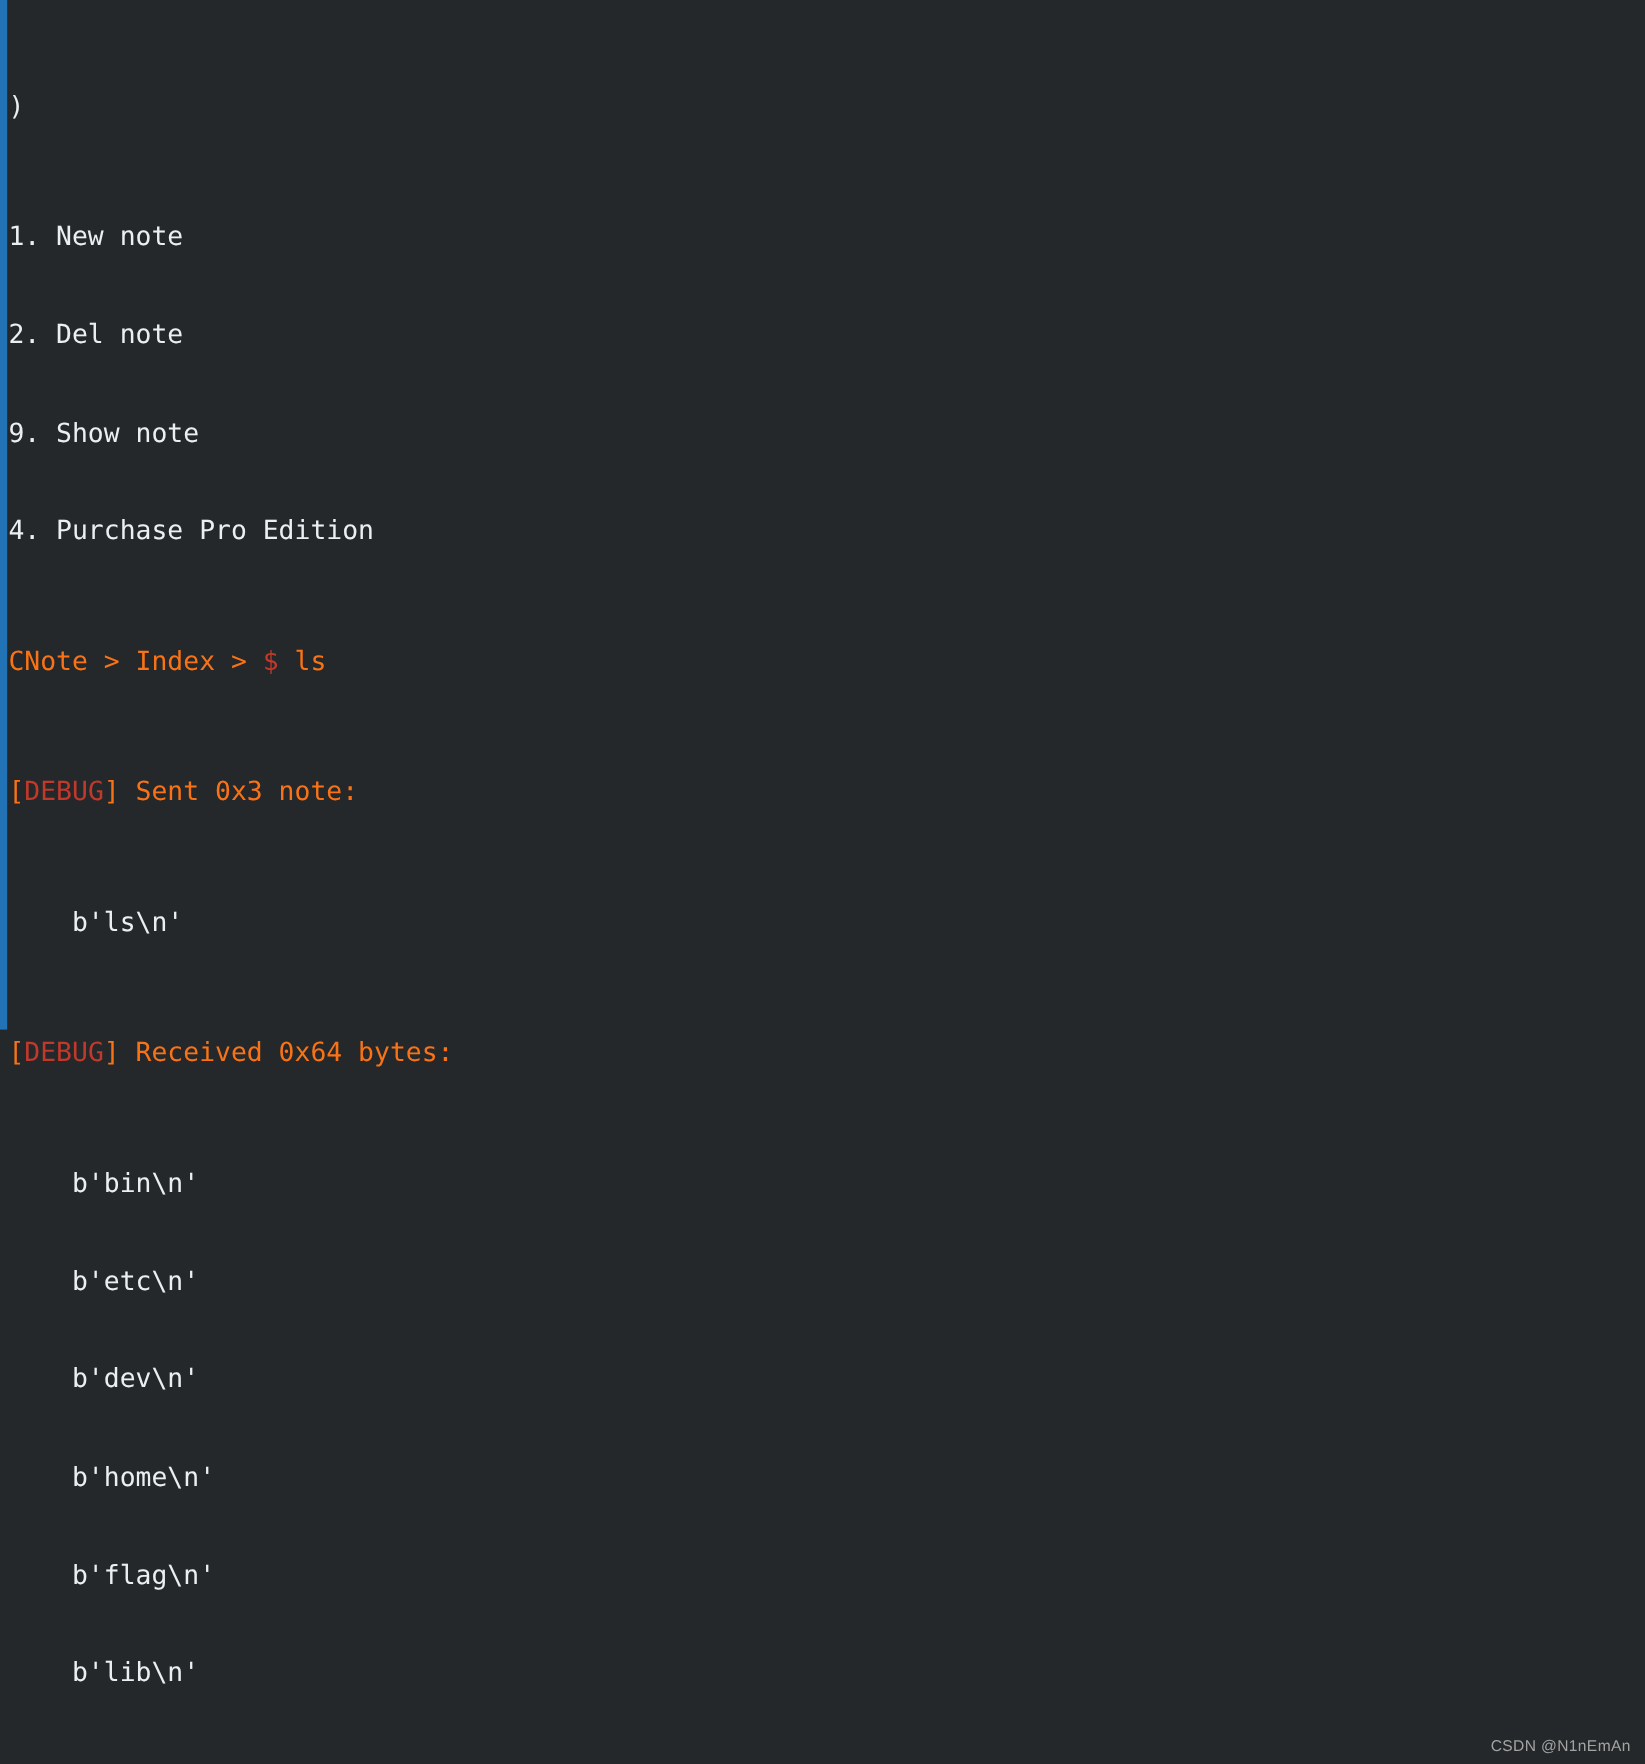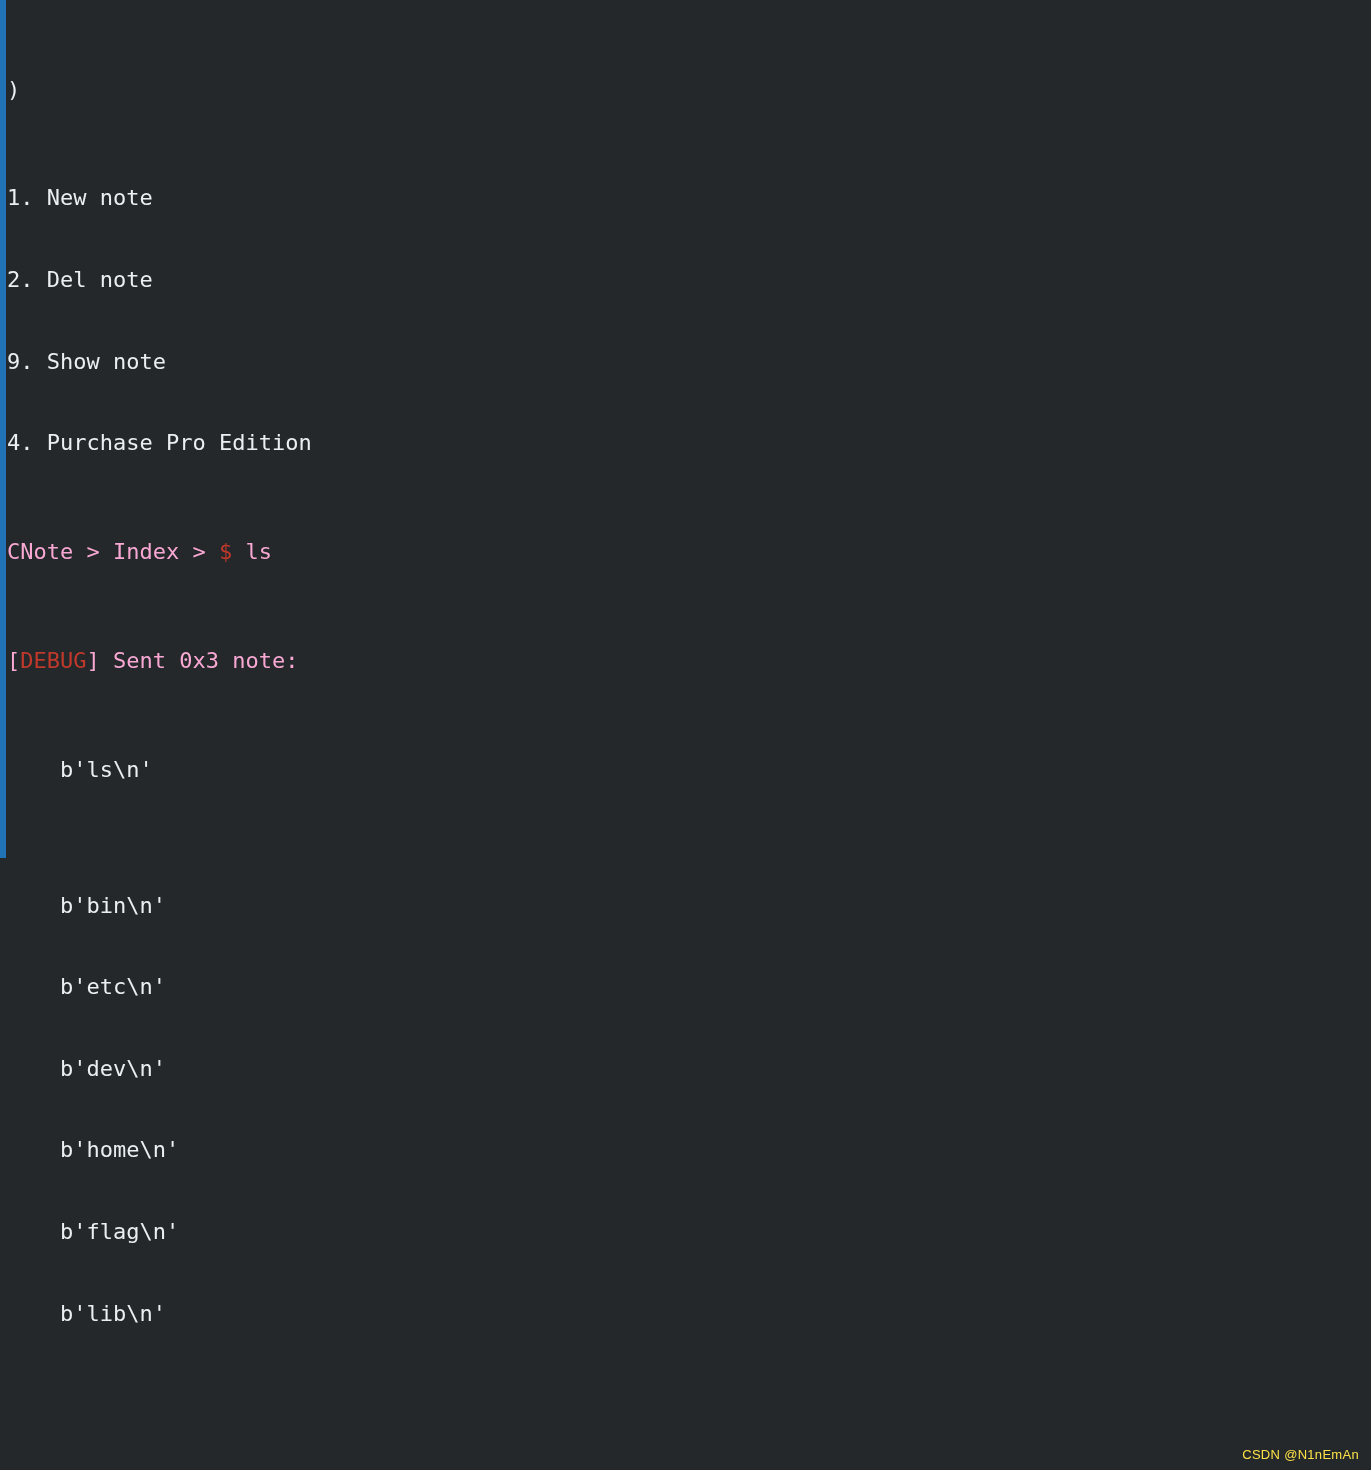--- a/index.html
+++ b/index.html
@@ -48,29 +48,29 @@
     margin-top: -6px;
   }
 
   .line {
     height: 27.2px;
     white-space: pre;
     color: #eceff1;
   }
 
   .red   { color: #c0392b; }
-  .white { color: #f9a8d4; }
+  .white { color: #f97316; }
 
   #watermark {
     position: absolute;
     right: 12px;
     bottom: 8px;
     font-family: "Liberation Sans", sans-serif;
     font-size: 13px;
-    color: #fde047;
+    color: #a3a3a3;
     letter-spacing: 0.3px;
   }
 </style>
 </head>
 <body>
 
 <div id="terminal">
 
   <div id="gutter-bar"></div>
 
@@ -82,20 +82,21 @@
     <div class="line">2. Del note</div>
     <div class="line">9. Show note</div>
     <div class="line">4. Purchase Pro Edition</div>
 
     <div class="line"><span class="white">CNote &gt; Index &gt; </span><span class="red">$</span><span class="white"> ls</span></div>
 
     <div class="line"><span class="white">[</span><span class="red">DEBUG</span><span class="white">]</span><span class="white"> Sent 0x3 note:</span></div>
 
     <div class="line">    b'ls\n'</div>
 
+    <div class="line"><span class="white">[</span><span class="red">DEBUG</span><span class="white">]</span><span class="white"> Received 0x64 bytes:</span></div>
 
     <div class="line">    b'bin\n'</div>
     <div class="line">    b'etc\n'</div>
     <div class="line">    b'dev\n'</div>
     <div class="line">    b'home\n'</div>
     <div class="line">    b'flag\n'</div>
     <div class="line">    b'lib\n'</div>
     
     
     

